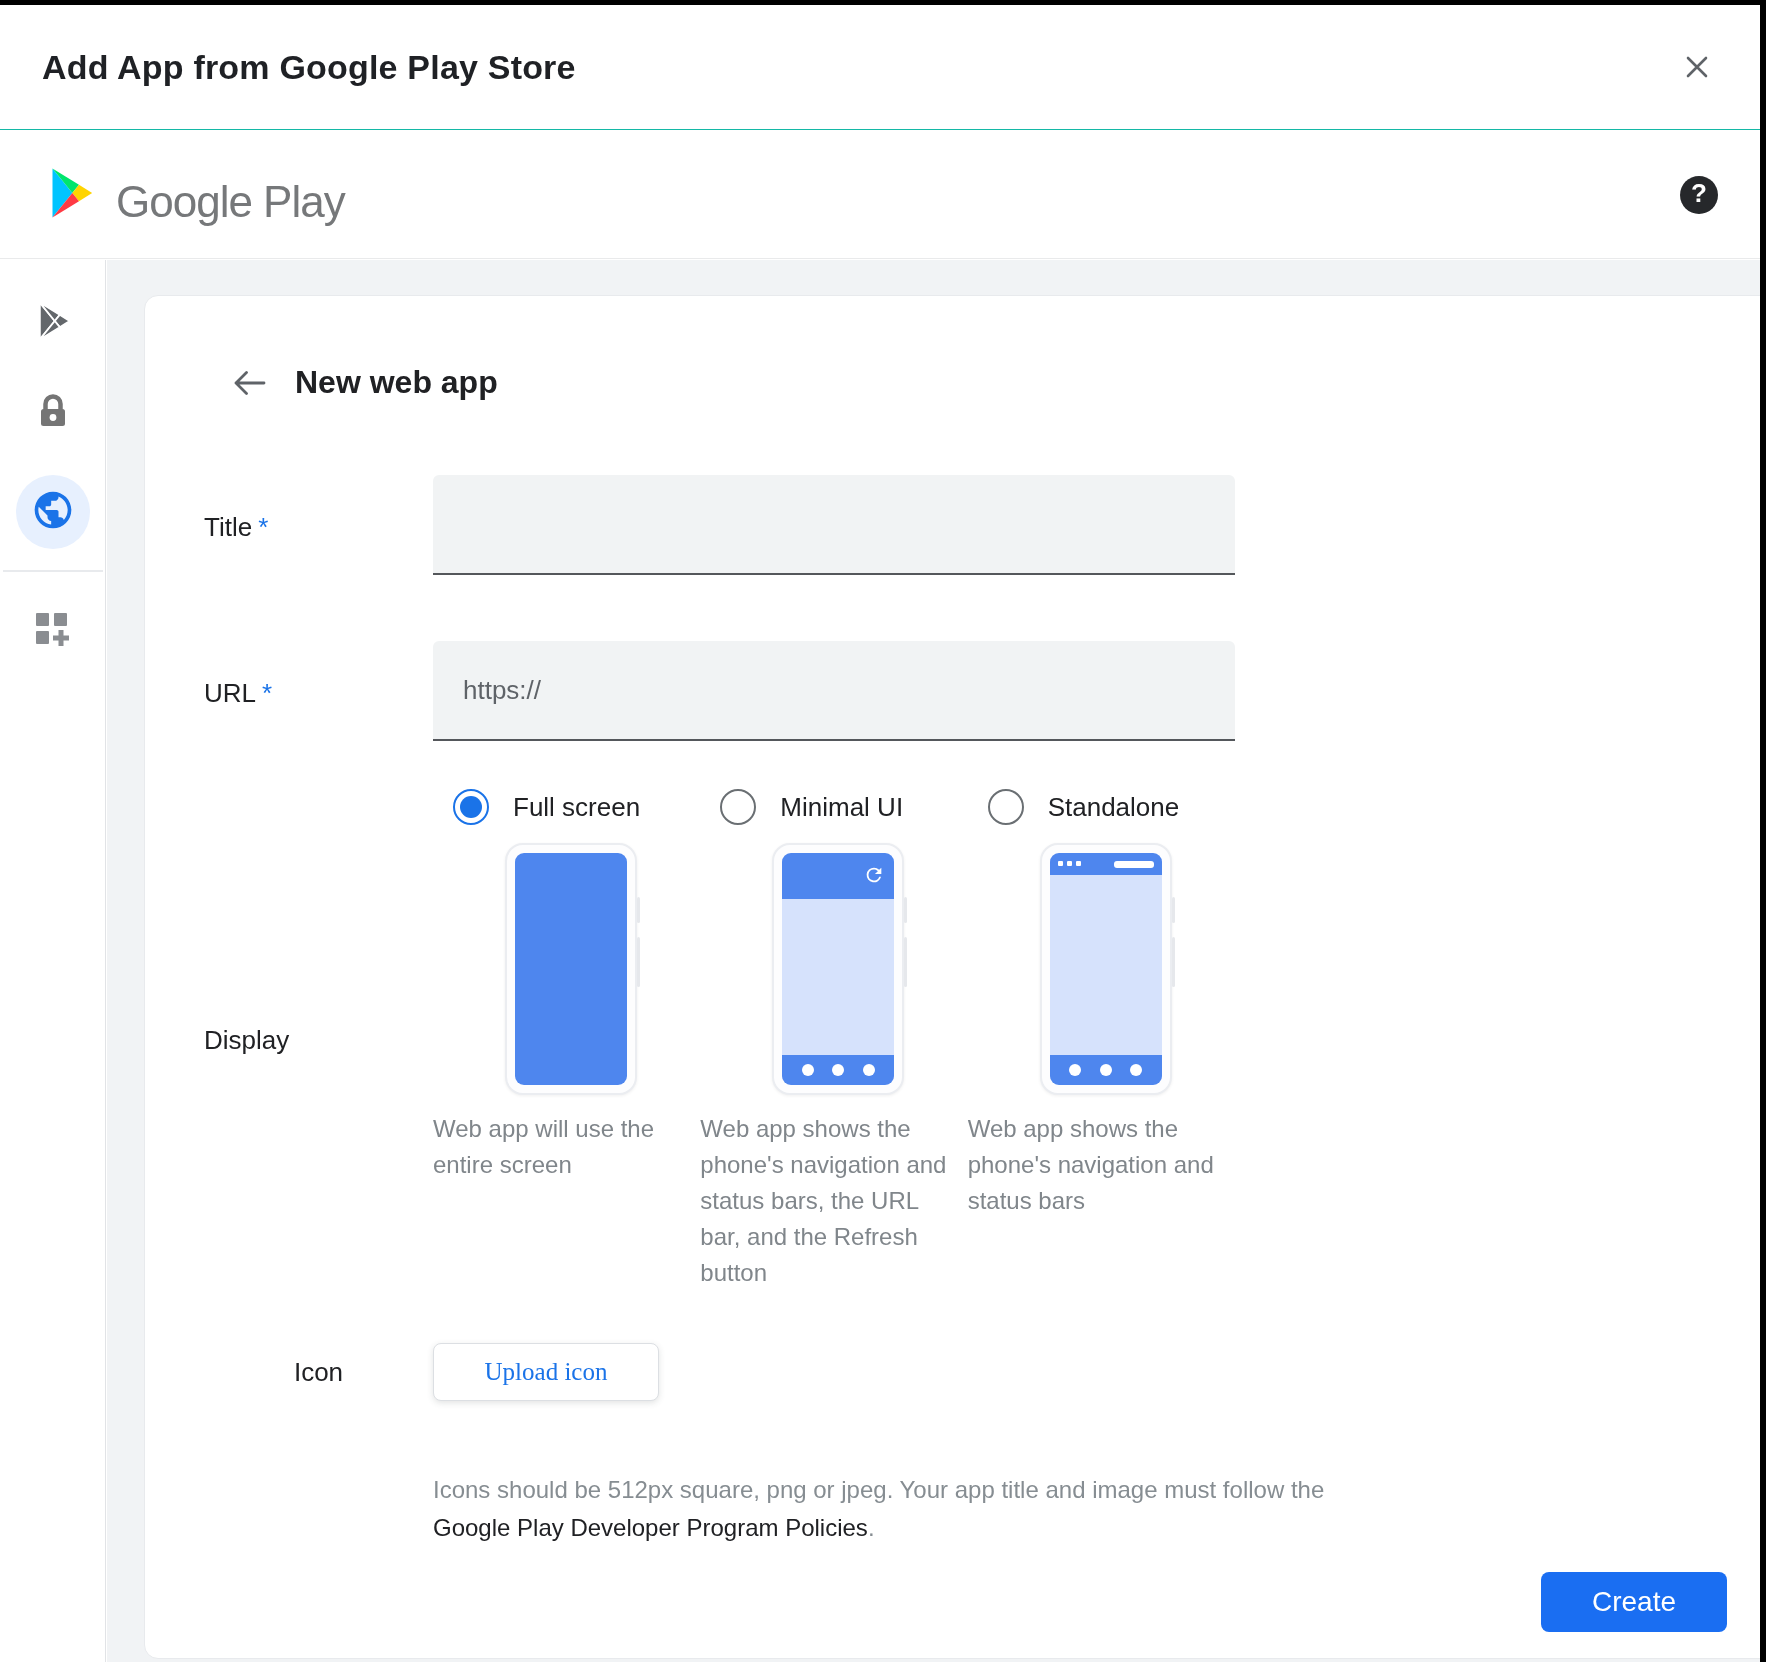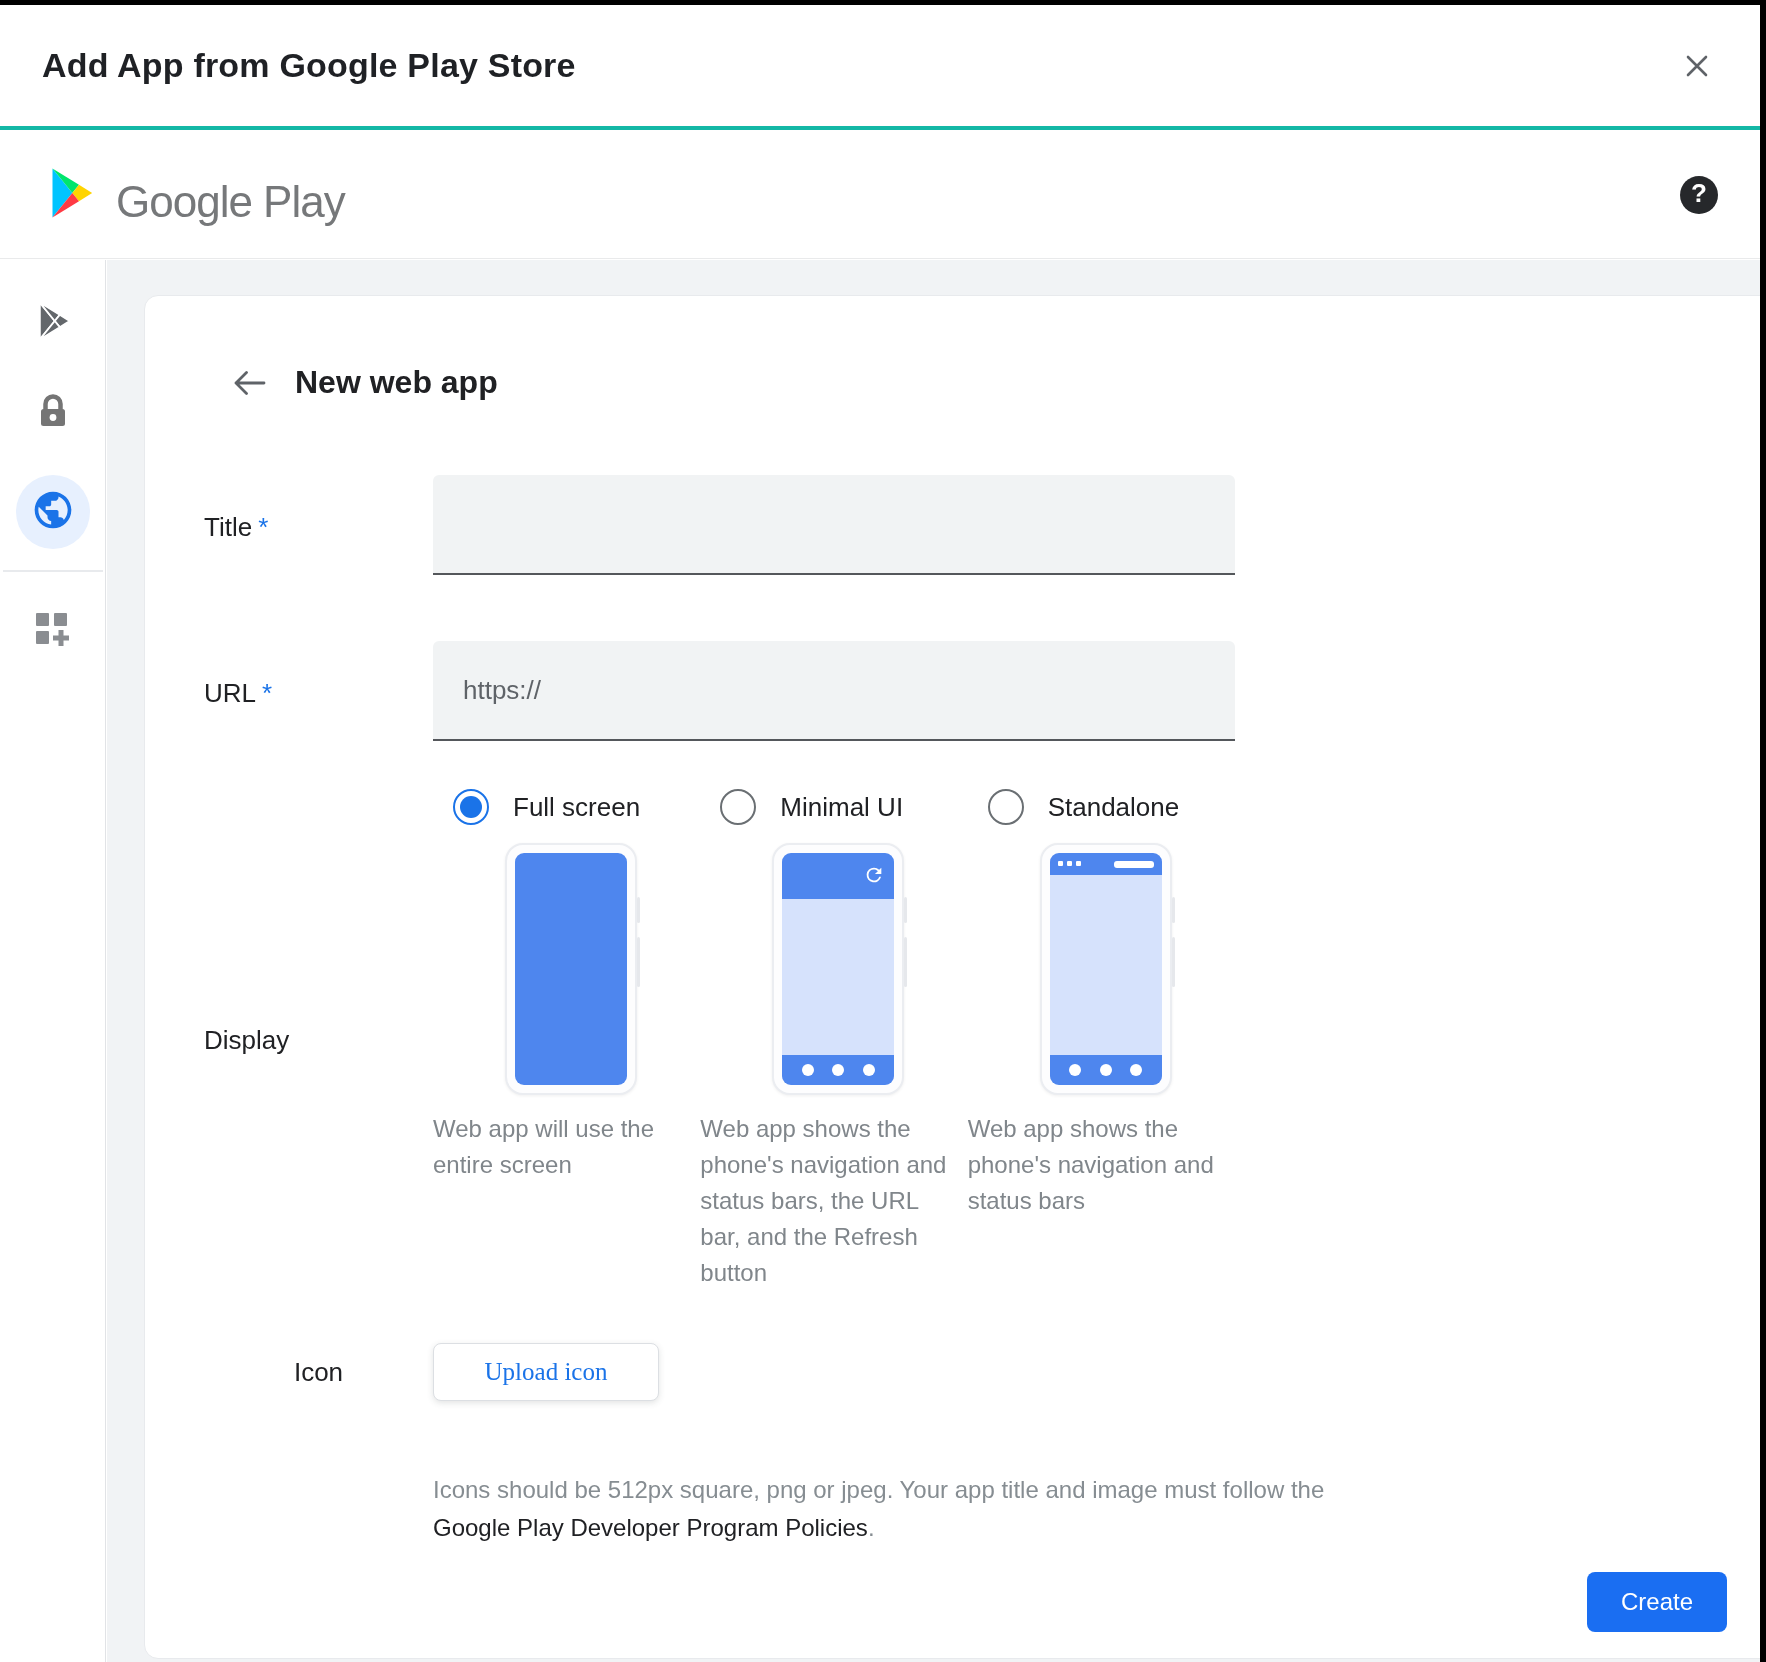--- a/index.html
+++ b/index.html
@@ -7,21 +7,21 @@
   body {
     font-family:"Liberation Sans", sans-serif;
     background:#fff; color:#202124; position:relative;
   }
   .edge-top   { position:absolute; top:0; left:0; right:0; height:5px; background:#000; z-index:60; }
   .edge-right { position:absolute; top:0; right:0; bottom:0; width:6px; background:#000; z-index:60; }
 
   
   .titlebar {
     position:absolute; top:5px; left:0; right:6px; height:125px; background:#fff;
-    border-bottom:4px solid #14b8a6; display:flex; align-items:center; padding:0 44px 0 42px;
+    border-bottom:1px solid #14b8a6; display:flex; align-items:center; padding:0 44px 0 42px;
   }
   .titlebar-title { font-size:34px; font-weight:700; color:#1f2125; letter-spacing:.2px; }
   .close-btn { margin-left:auto; background:none; border:none; cursor:pointer; line-height:0; padding:4px; }
 
   
   .brandbar {
     position:absolute; top:131px; left:0; right:6px; height:128px; background:#fff;
     border-bottom:1px solid #e9eaeb; display:flex; align-items:center; padding:0 42px;
   }
   .brand { display:flex; align-items:flex-end; gap:18px; }
@@ -114,22 +114,22 @@
   .row-icon { margin-top:52px; align-items:center; }
   .flabel--icon { padding-bottom:0;text-align:center; }
   .upload-btn {
     width:226px; height:58px; background:#fff; border:1px solid #dcdfe3; border-radius:8px;
     box-shadow:0 2px 6px rgba(60,64,67,.15); color:#1a73e8; font-size:25px; font-weight:500;
     font-family:Liberation Serif, serif; cursor:pointer;
   }
   .note { margin:70px 0 0 288px; font-size:24px; line-height:38px; color:#868d92; max-width:1000px; }
   .note-link { color:#202124; cursor:pointer;text-align:center; }
   .create-btn {
-    position:absolute; right:46px; bottom:26px; width:140px; height:60px;
-    background:#1a6ef2; color:#fff; font-size:24px; border:none; border-radius:8px;
+    position:absolute; right:46px; bottom:26px; width:186px; height:60px;
+    background:#1a6ef2; color:#fff; font-size:28px; border:none; border-radius:8px;
     font-family:"Liberation Sans", sans-serif; cursor:pointer;
   }
 </style>
 </head>
 <body>
 
 <div class="edge-top"></div>
 <div class="edge-right"></div>
 
 <header class="titlebar">

